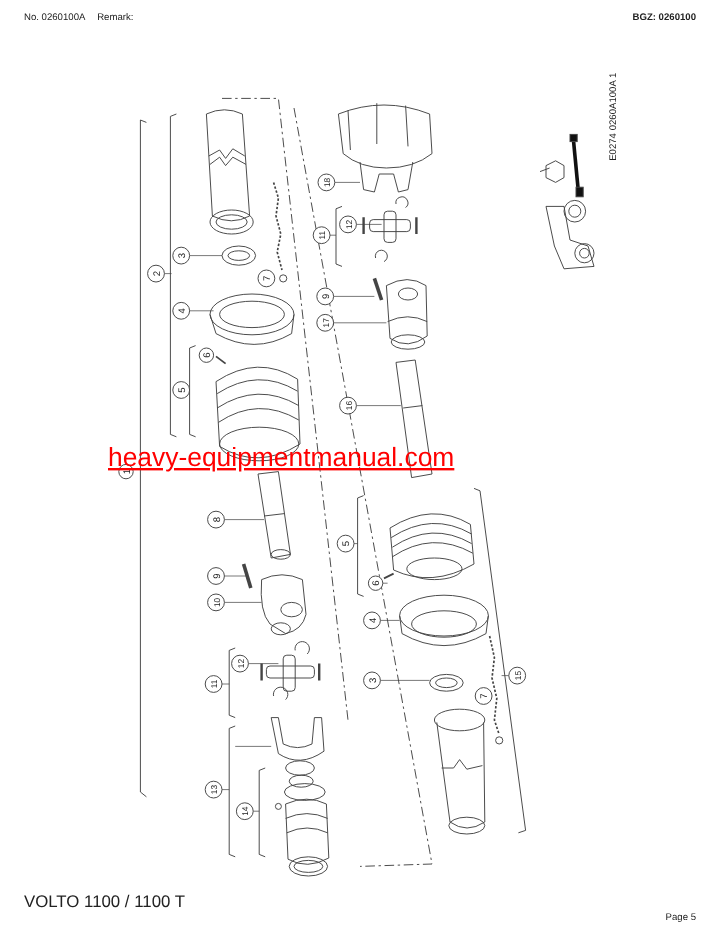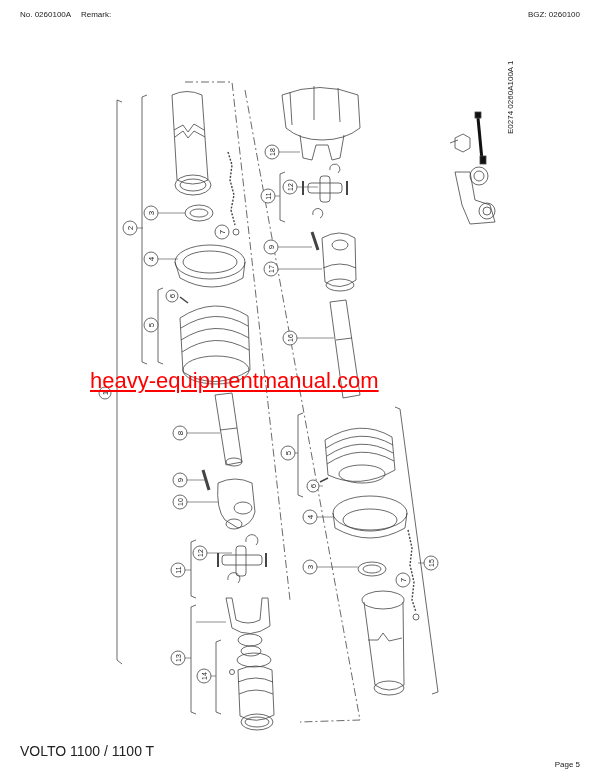--- a/index.html
+++ b/index.html
@@ -1,20 +1,20 @@
 <!DOCTYPE html>
 <html><head>
 <meta charset="utf-8">
 <style>
   html, body { margin: 0; padding: 0; background: #fff; }
   body { width: 600px; height: 776px; position: relative; overflow: hidden;
          font-family: "Liberation Sans", sans-serif; color: #222; }
   .hdr-left  { position: absolute; left: 20px; top: 10px; font-size: 8px; text-align: center; }
   .hdr-left span + span { margin-left: 8px; }
-  .hdr-right { position: absolute; right: 20px; top: 10px; font-size: 8px; }
+  .hdr-right { position: absolute; right: 20px; top: 10px; font-size: 8px; font-weight: bold; }
   .ftr-left  { position: absolute; left: 20px; top: 743px; font-size: 14px; }
   .ftr-right { position: absolute; right: 20px; top: 760px; font-size: 8px; }
   .drawing { position: absolute; left: 0; top: 0; width: 600px; height: 776px; }
   .drawing text { font-family: "Liberation Sans", sans-serif; }
   .watermark { position: absolute; left: 90px; top: 368px; font-size: 22px;
                color: #ff0000; letter-spacing: 0px; white-space: nowrap; text-decoration: underline; }
   .figref { position: absolute; left: 506px; top: 62px; font-size: 8px;
             transform-origin: 0 0; transform: rotate(-90deg) translate(-72px, 0);
             white-space: nowrap; }
 </style>

